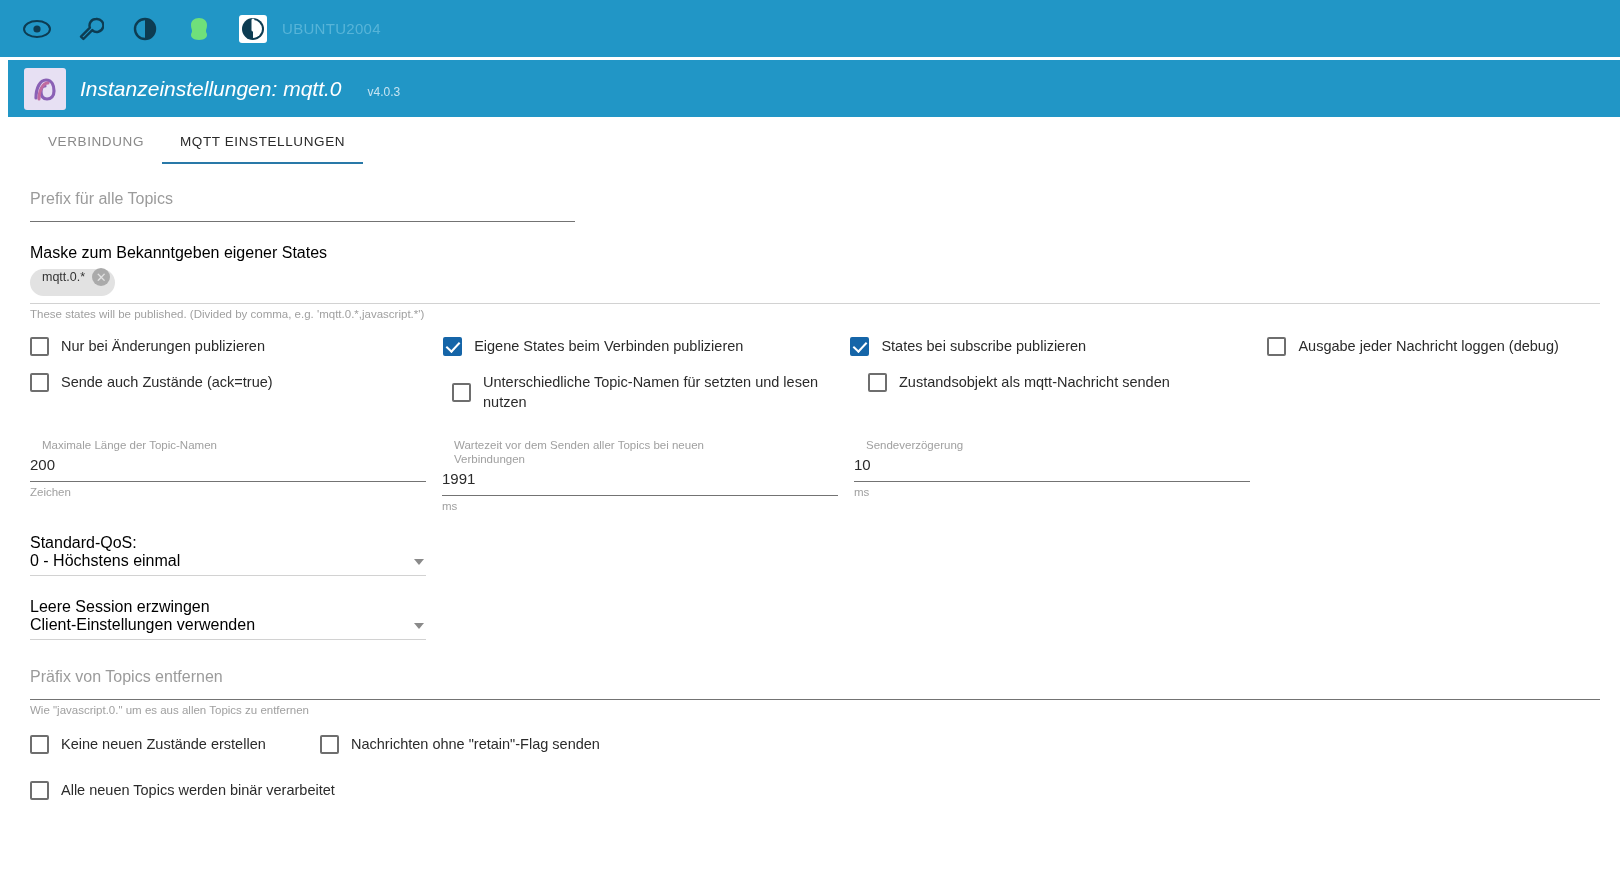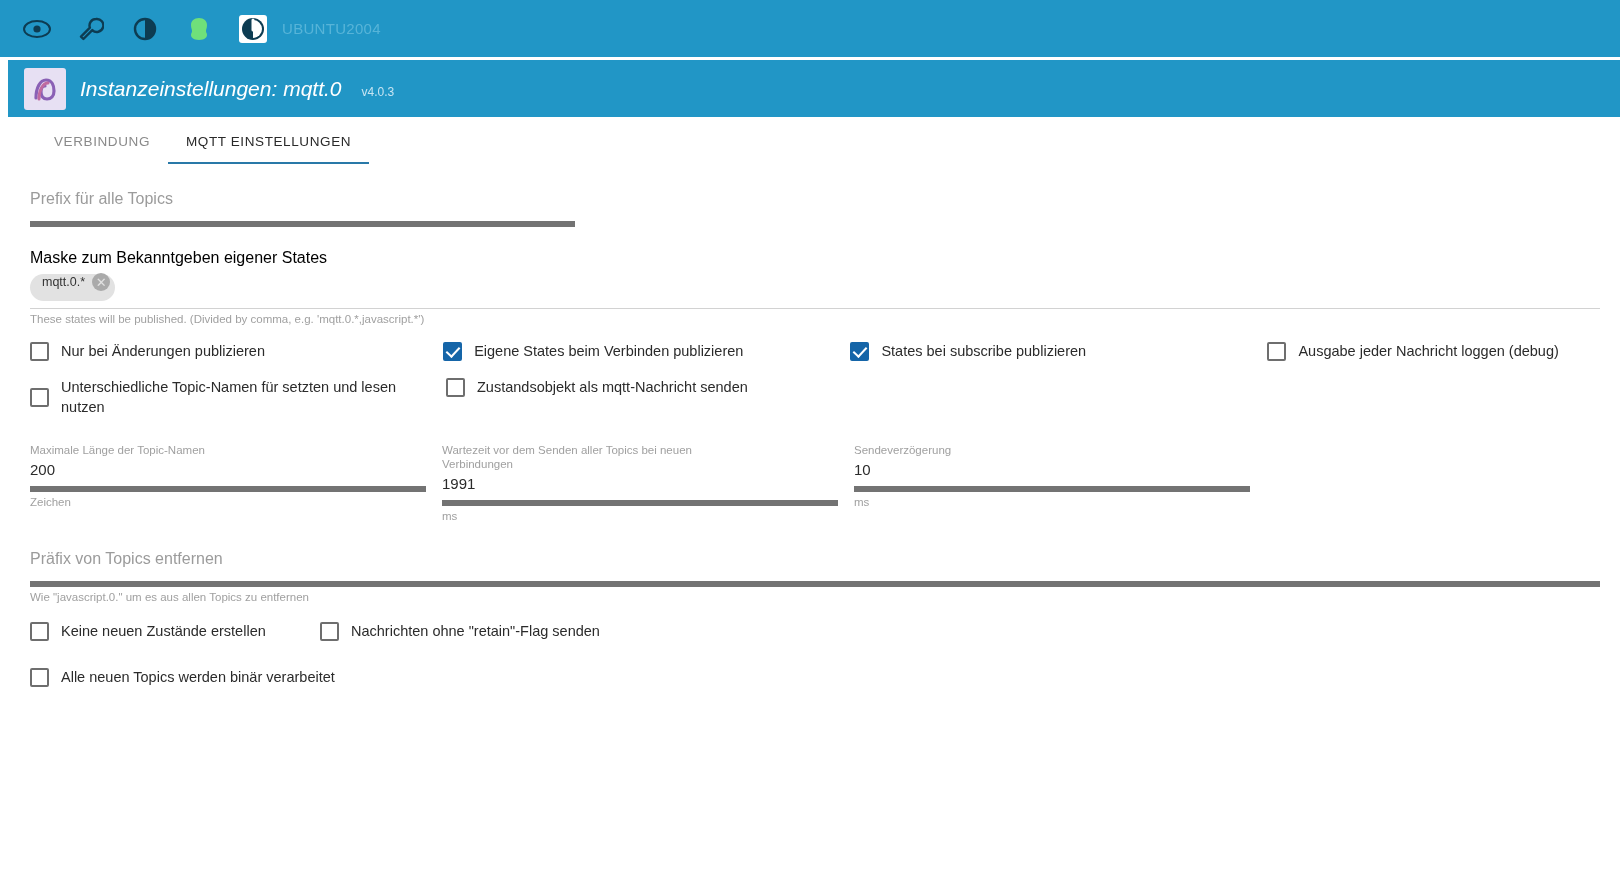--- a/index.html
+++ b/index.html
@@ -55,28 +55,28 @@
   }
   .inst-title {
     color: #ffffff;
     font-size: 21px;
     font-weight: 400;
     font-style: italic;
   }
   .inst-version {
     color: #c6e4f2;
     font-size: 12px;
-    margin-left: 6px;
+    margin-left: 12px;
     align-self: center;
     padding-top: 6px;
   }
 
   
   .tabs {
-    position: absolute; top: 121px; left: 6px;
+    position: absolute; top: 121px; left: 0;
     width: 1612px; height: 43px;
     background: #ffffff;
     display: flex; align-items: center;
     border-bottom: 1px solid #ffffff;
     padding-left: 30px;
   }
   .tab {
     height: 43px;
     display: flex; align-items: center;
     padding: 0 18px;
@@ -97,29 +97,30 @@
     position: absolute;
     top: 170px; left: 8px;
     width: 1612px; height: 718px;
     background: #ffffff;
     padding: 18px 22px 0 22px;
     overflow: hidden;
   }
 
   .field {
     position: relative;
-    border-bottom: 6px solid #737373;
+    border-bottom: 1px solid #737373;
     padding-bottom: 5px;
   }
   .field .lbl-small {
     font-size: 11.5px;
     color: #a0a0a0;
     display: block;
     line-height: 14px;
     margin-bottom: 2px;
+    margin-left: 12px;
   }
   .field .val {
     font-size: 15px;
     color: #2b2b2b;
     line-height: 22px;
     min-height: 22px;
   }
   .field .placeholder {
     font-size: 15px;
     color: #9b9b9b;
@@ -329,20 +330,24 @@
         <span class="cbox checked"></span>
         <span class="cb-label">States bei subscribe publizieren</span>
       </div>
       <div class="cb-cell cb-c4">
         <span class="cbox"></span>
         <span class="cb-label">Ausgabe jeder Nachricht loggen (debug)</span>
       </div>
     </div>
 
     <div class="cb-row">
+      <div class="cb-cell cb-c1">
+        <span class="cbox"></span>
+        <span class="cb-label">Sende auch Zustände (ack=true)</span>
+      </div>
       <div class="cb-cell cb-c2">
         <span class="cbox" style="margin-top:11px;"></span>
         <span class="cb-label">Unterschiedliche Topic-Namen für setzten und lesen nutzen</span>
       </div>
       <div class="cb-cell cb-c3">
         <span class="cbox"></span>
         <span class="cb-label">Zustandsobjekt als mqtt-Nachricht senden</span>
       </div>
     </div>
 
@@ -363,20 +368,38 @@
       </div>
       <div class="num-field">
         <div class="field">
           <span class="lbl-small">Sendeverzögerung</span>
           <div class="val">10</div>
         </div>
         <span class="unit">ms</span>
       </div>
     </div>
 
+    <div class="mid-area">
+      <div class="sel-col">
+        <div class="select-field">
+          <span class="lbl-small">Standard-QoS:</span>
+          <div class="val">0 - Höchstens einmal</div>
+          <span class="caret"></span>
+        </div>
+      </div>
+
+      <div class="sel-col">
+        <div class="select-field">
+          <span class="lbl-small">Leere Session erzwingen</span>
+          <div class="val">Client-Einstellungen verwenden</div>
+          <span class="caret"></span>
+        </div>
+      </div>
+
+    </div>
 
     <div class="bottom-field">
       <div class="field">
         <span class="placeholder">Präfix von Topics entfernen</span>
       </div>
       <div class="helper">Wie "javascript.0." um es aus allen Topics zu entfernen</div>
     </div>
 
     <div class="bottom-cb-row">
       <div class="cb-cell bc-1">

